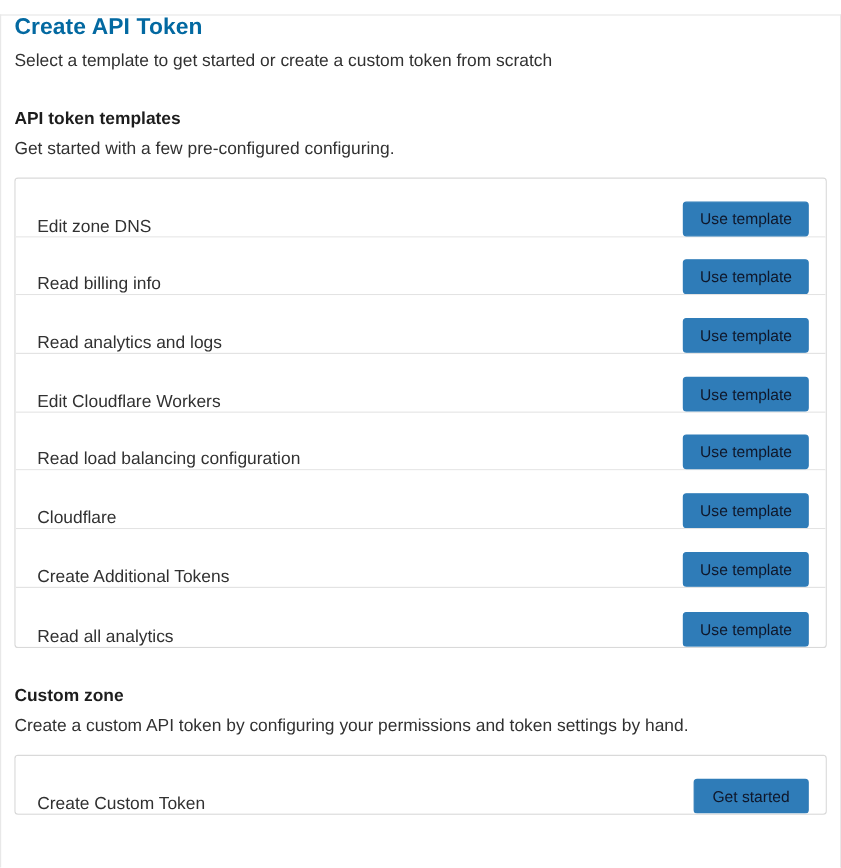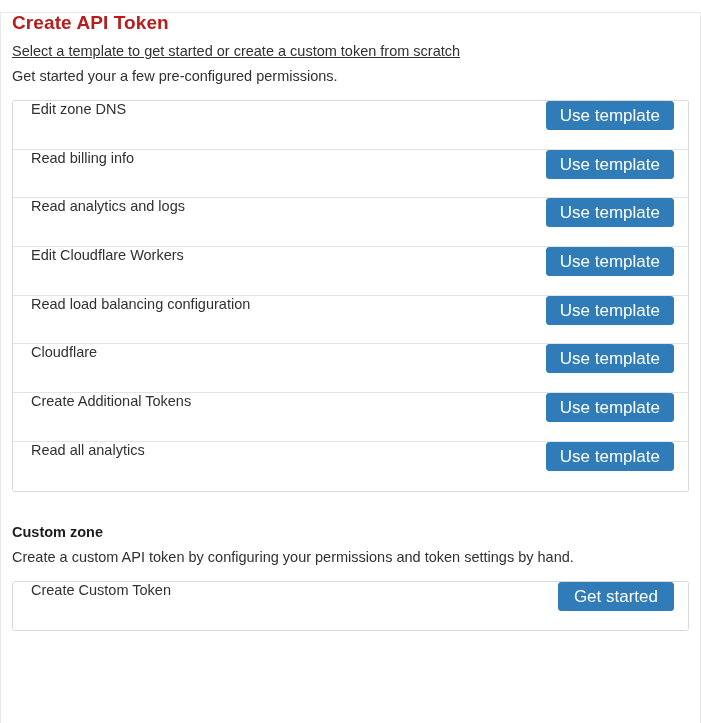--- a/index.html
+++ b/index.html
@@ -18,29 +18,28 @@
     position: relative;
     width: 701px;
     height: 723px;
     background: #ffffff;
     box-sizing: border-box;
     padding: 0 12px;
   }
   .page-title {
     font-size: 19px;
     font-weight: bold;
-    color: #b91c1c;
+    color: #0369a1;
     margin: 12px 0 0 0;
     letter-spacing: 0.1px;
   }
   .page-subtitle {
     font-size: 14.5px;
     color: #313131;
     margin: 9px 0 0 0;
-    text-decoration: underline;
   }
   .section-title {
     font-size: 14.5px;
     font-weight: bold;
     color: #1d1d1d;
     margin: 32px 0 0 0;
   }
   .section-desc {
     font-size: 14.5px;
     color: #313131;
@@ -49,40 +48,40 @@
   .card {
     margin-top: 16px;
     border: 1px solid #d9d9d9;
     border-radius: 3px;
     background: #ffffff;
     overflow: hidden;
   }
   .row {
     height: 48.7px;
     display: flex;
-    align-items: flex-start;
+    align-items: flex-end;
     justify-content: space-between;
     padding: 0 14px 0 18px;
     box-sizing: border-box;
     border-bottom: 1px solid #e3e3e3;
     background: #ffffff;
   }
   .row:last-child {
     border-bottom: none;
   }
   .row-label {
     font-size: 14.5px;
     color: #313131;
   }
   .btn {
     background: #2f7cb8;
-    color: #ffffff;
+    color: #0f172a;
     border: 1px solid #2f7cb8;
     border-radius: 3px;
-    font-size: 17px;
+    font-size: 13px;
     font-family: "Liberation Sans", sans-serif;
     padding: 0 13px;
     height: 29px;
     line-height: 27px;
     cursor: pointer;
     white-space: nowrap;
   }
   .btn-started {
     padding: 0 15px;
   }
@@ -116,21 +115,22 @@
 
 <div class="page">
 
   <div class="page-edge-top"></div>
   <div class="page-edge-left"></div>
   <div class="page-edge-right"></div>
 
   <h1 class="page-title">Create API Token</h1>
   <p class="page-subtitle">Select a template to get started or create a custom token from scratch</p>
 
-  <p class="section-desc">Get started your a few pre-configured permissions.</p>
+  <h2 class="section-title">API token templates</h2>
+  <p class="section-desc">Get started with a few pre-configured configuring.</p>
 
   <div class="card">
 
     <div class="row">
       <span class="row-label">Edit zone DNS</span>
       <button class="btn">Use template</button>
     </div>
 
     <div class="row">
       <span class="row-label">Read billing info</span>

